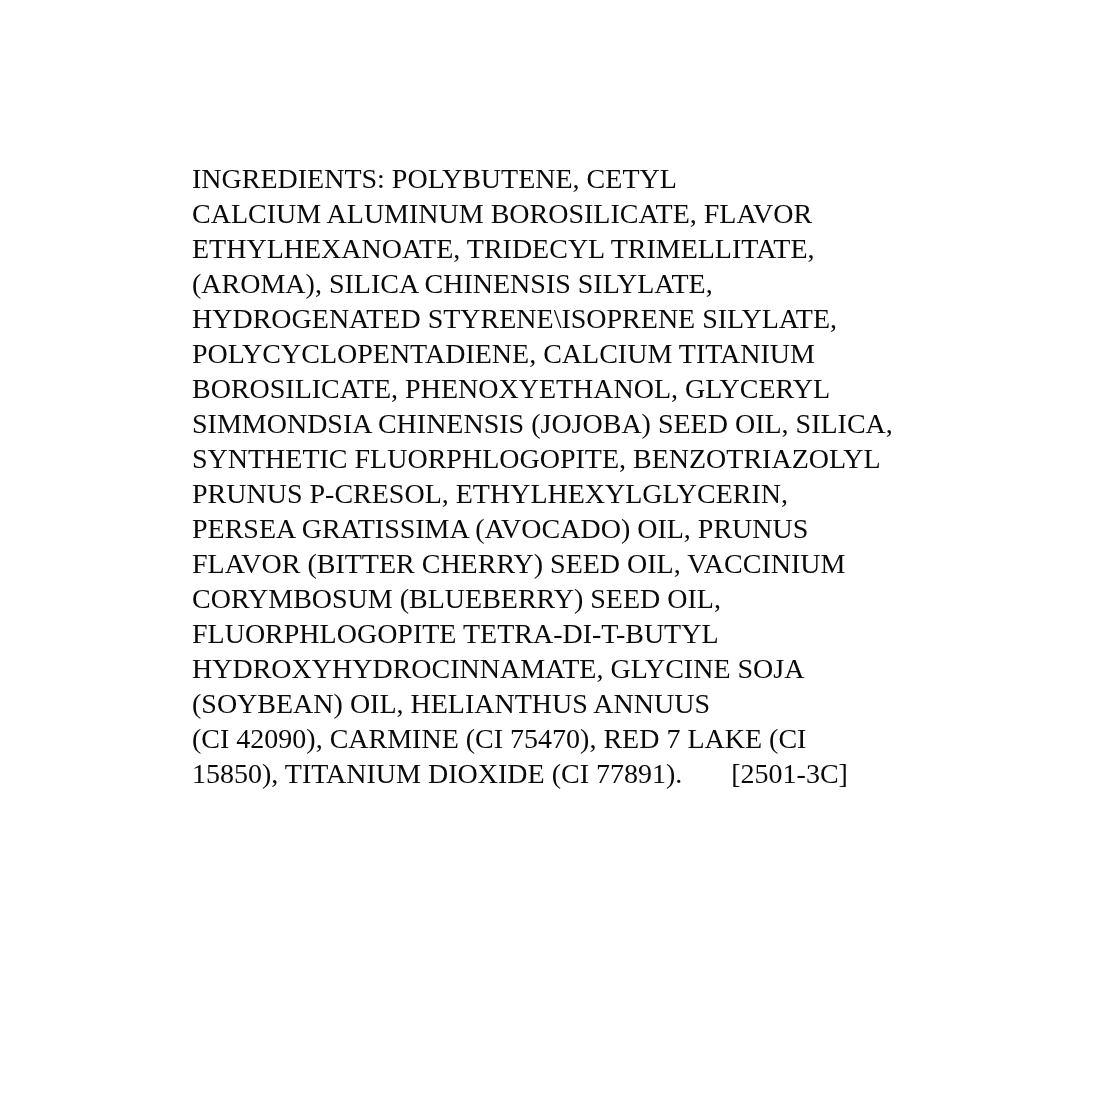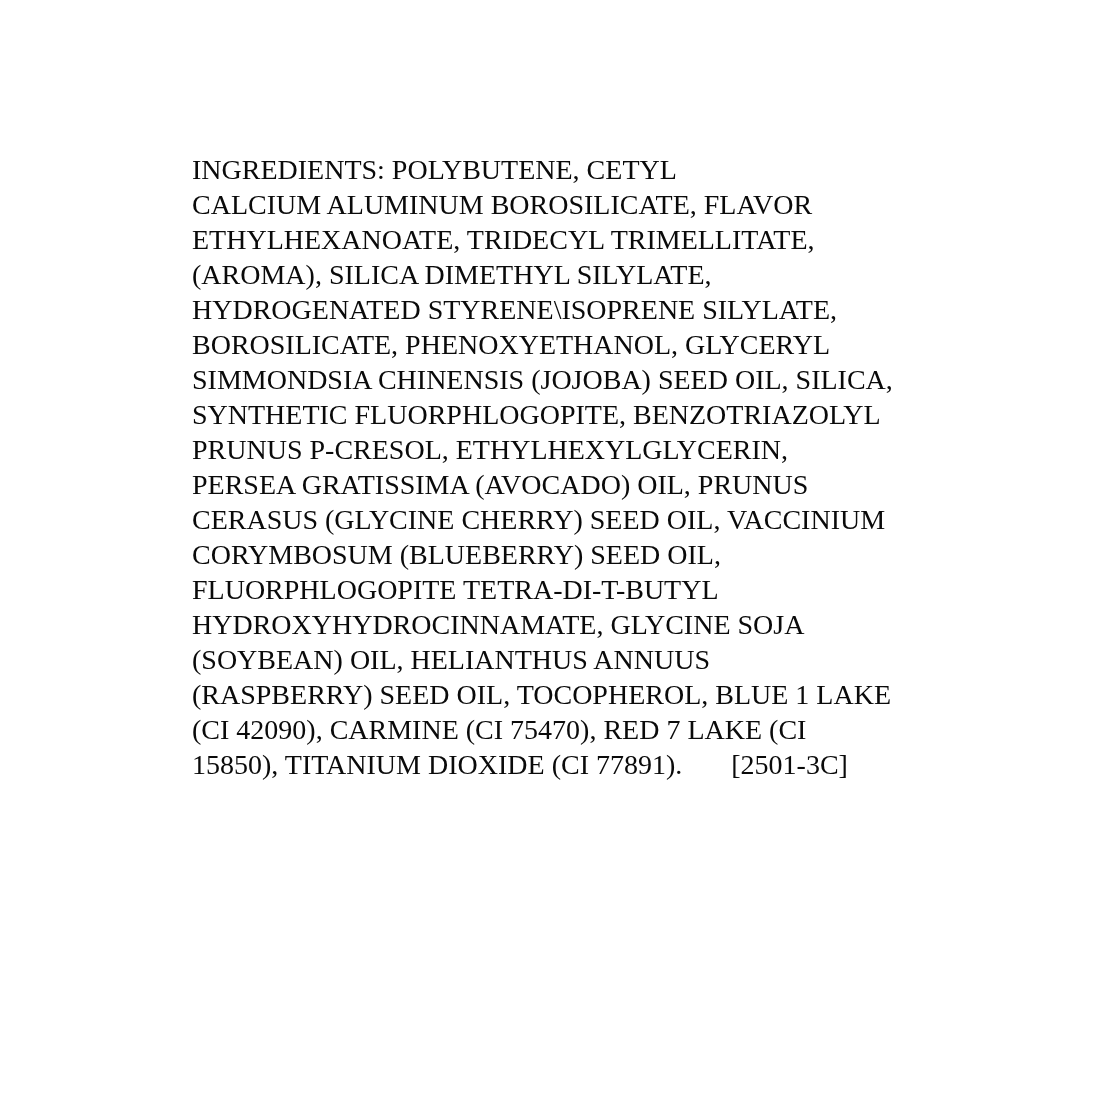--- a/index.html
+++ b/index.html
@@ -15,49 +15,49 @@
     font-family: "Liberation Serif", "DejaVu Serif", serif;
   }
   .page {
     position: absolute;
     inset: 0;
     background: #ffffff;
   }
   .text-block {
     position: absolute;
     left: 192px;
-    top: 152px;
+    top: 161px;
     width: 760px;
     color: #0a0a0a;
   }
   .line {
     font-size: 28px;
     line-height: 35px;
     white-space: pre;
     letter-spacing: 0px;
     color: #0a0a0a;
   }
 </style>
 </head>
 <body>
 
 <div class="page">
   <div class="text-block">
     <div class="line">INGREDIENTS: POLYBUTENE, CETYL</div>
     <div class="line">CALCIUM ALUMINUM BOROSILICATE, FLAVOR</div>
     <div class="line">ETHYLHEXANOATE, TRIDECYL TRIMELLITATE,</div>
-    <div class="line">(AROMA), SILICA DIMETHYL SILYLATE,</div>
+    <div class="line">(AROMA), SILICA CHINENSIS SILYLATE,</div>
     <div class="line">HYDROGENATED STYRENE\ISOPRENE SILYLATE,</div>
+    <div class="line">POLYCYCLOPENTADIENE, CALCIUM TITANIUM</div>
     <div class="line">BOROSILICATE, PHENOXYETHANOL, GLYCERYL</div>
     <div class="line">SIMMONDSIA CHINENSIS (JOJOBA) SEED OIL, SILICA,</div>
     <div class="line">SYNTHETIC FLUORPHLOGOPITE, BENZOTRIAZOLYL</div>
     <div class="line">PRUNUS P-CRESOL, ETHYLHEXYLGLYCERIN,</div>
     <div class="line">PERSEA GRATISSIMA (AVOCADO) OIL, PRUNUS</div>
-    <div class="line">CERASUS (GLYCINE CHERRY) SEED OIL, VACCINIUM</div>
+    <div class="line">FLAVOR (BITTER CHERRY) SEED OIL, VACCINIUM</div>
     <div class="line">CORYMBOSUM (BLUEBERRY) SEED OIL,</div>
     <div class="line">FLUORPHLOGOPITE TETRA-DI-T-BUTYL</div>
     <div class="line">HYDROXYHYDROCINNAMATE, GLYCINE SOJA</div>
     <div class="line">(SOYBEAN) OIL, HELIANTHUS ANNUUS</div>
-    <div class="line">(RASPBERRY) SEED OIL, TOCOPHEROL, BLUE 1 LAKE</div>
     <div class="line">(CI 42090), CARMINE (CI 75470), RED 7 LAKE (CI</div>
     <div class="line">15850), TITANIUM DIOXIDE (CI 77891).       [2501-3C]</div>
   </div>
 </div>
 
 </body></html>

